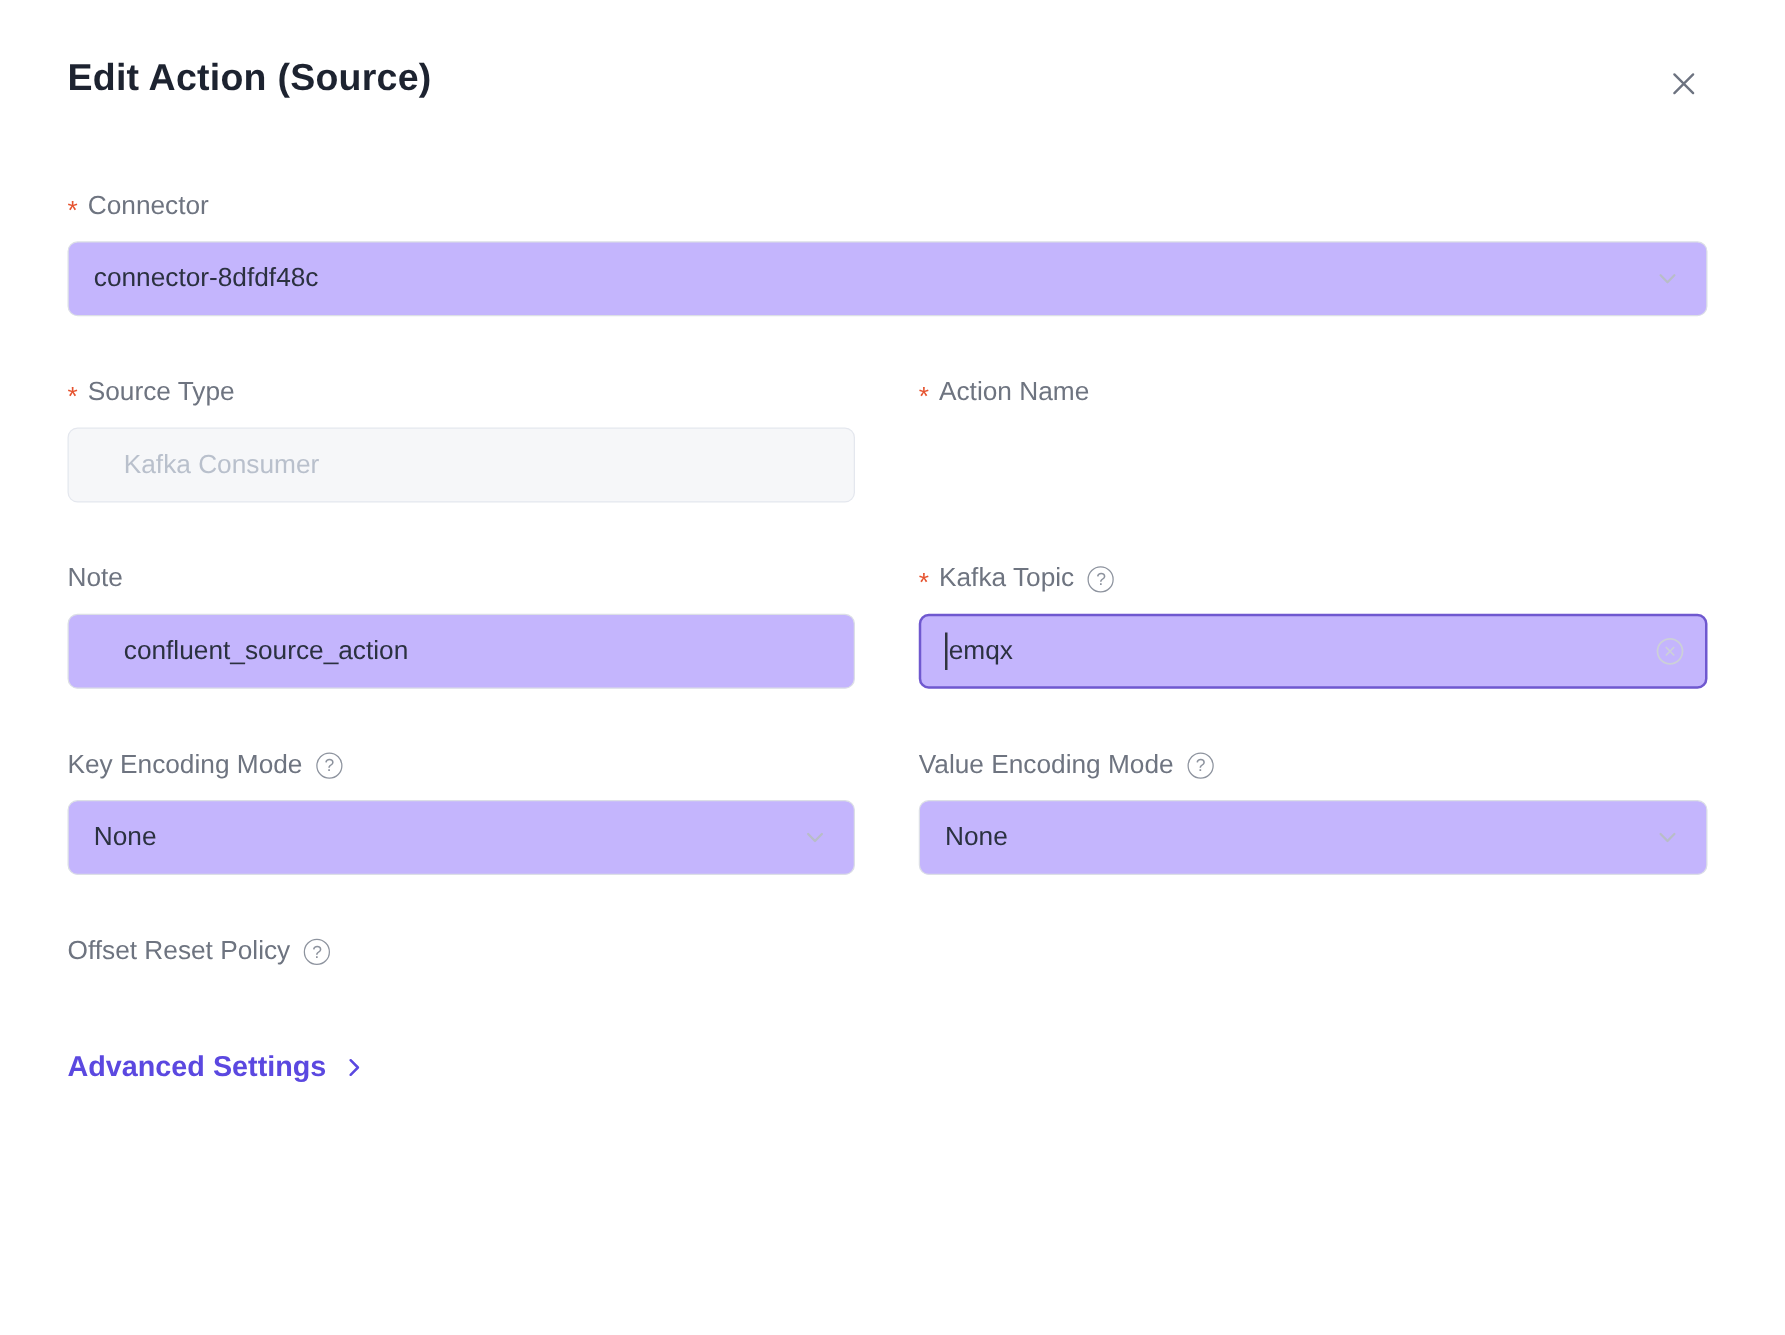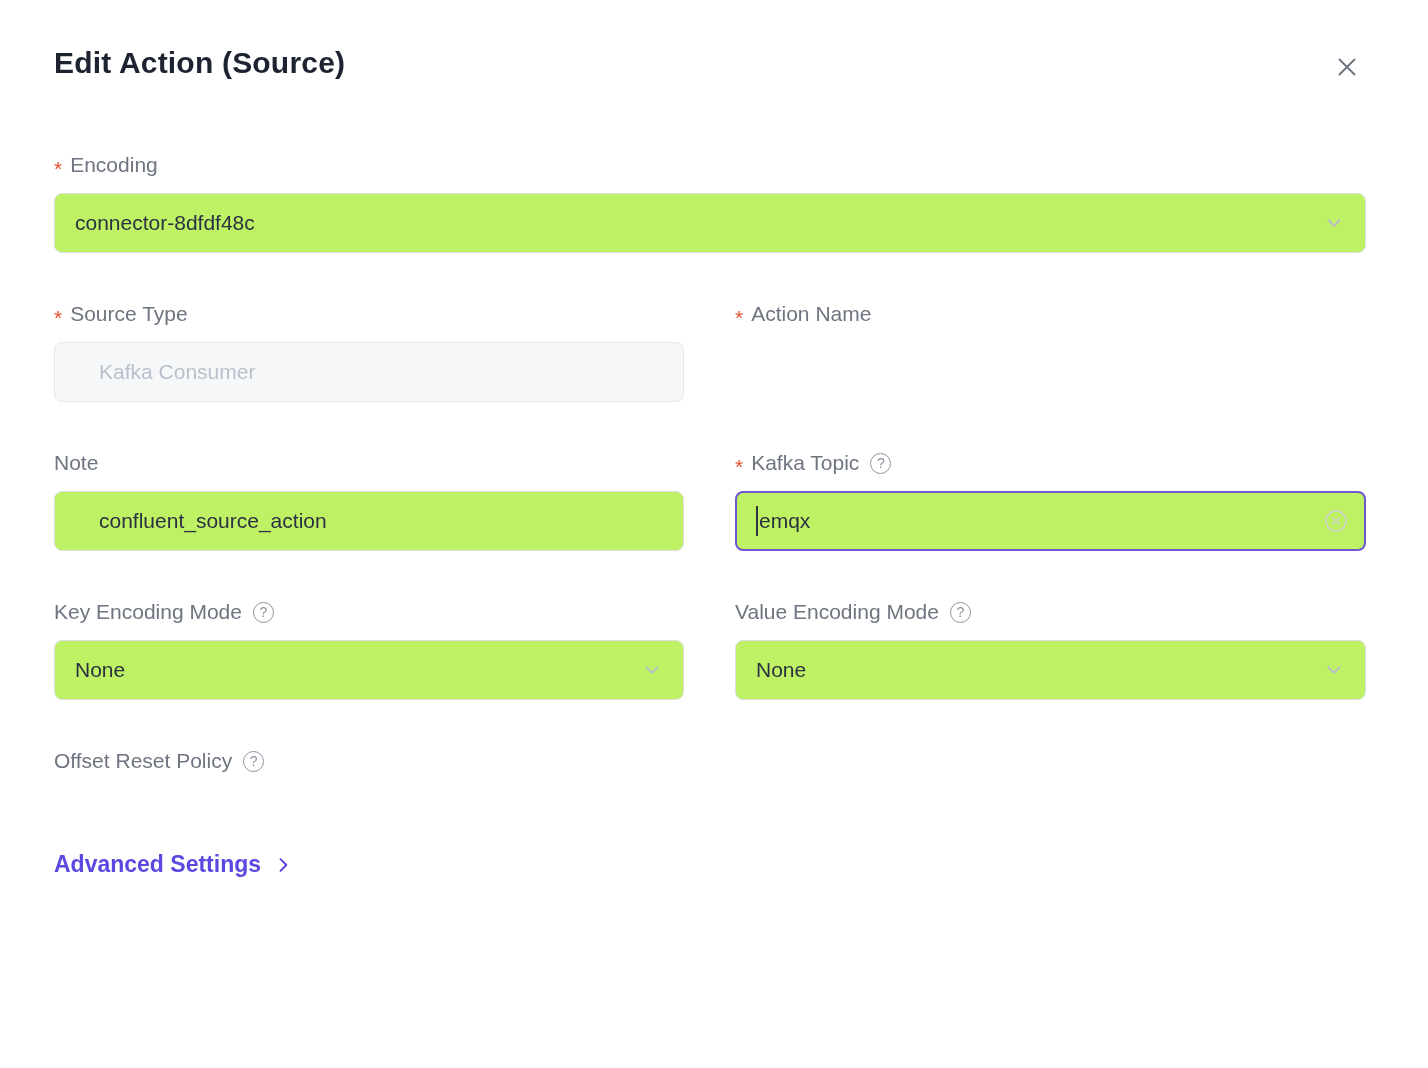--- a/index.html
+++ b/index.html
@@ -78,21 +78,21 @@
 
   
   .control {
     position: relative;
     display: flex;
     align-items: center;
     width: 100%;
     height: 60px;
     border: 1px solid #dcdfe6;
     border-radius: 8px;
-    background: #bef264;
+    background: #c4b5fd;
     font-size: 21px;
     color: #2b3140;
     padding: 0 20px;
   }
   input.control {
     display: block;
     outline: none;
     padding-left: 44px;
   }
   input.control::placeholder { color: #b9c0cc; }
@@ -125,21 +125,21 @@
     transform: translateY(-50%);
     cursor: pointer;
     line-height: 0;
   }
 
   
   .advanced {
     display: inline-flex;
     align-items: center;
     gap: 12px;
-    margin-top: 14px;
+    margin-top: 3px;
     font-size: 23px;
     font-weight: 600;
     color: #5b48e0;
     cursor: pointer;
     text-decoration: none;
   }
 </style>
 </head>
 <body>
 
@@ -153,21 +153,21 @@
       </svg>
     </button>
   </div>
 
   <div class="form">
 
     
     <div class="field full">
       <div class="label-line">
         <span class="req">*</span>
-        <span>Encoding</span>
+        <span>Connector</span>
       </div>
       <div class="control select">
         <span class="select-value">connector-8dfdf48c</span>
         <svg class="chevron-down" width="22" height="22" viewBox="0 0 24 24" fill="none">
           <path d="M6 9 L12 15 L18 9" stroke="#b8bdc7" stroke-width="2" stroke-linecap="round" stroke-linejoin="round"></path>
         </svg>
       </div>
     </div>
 
     

